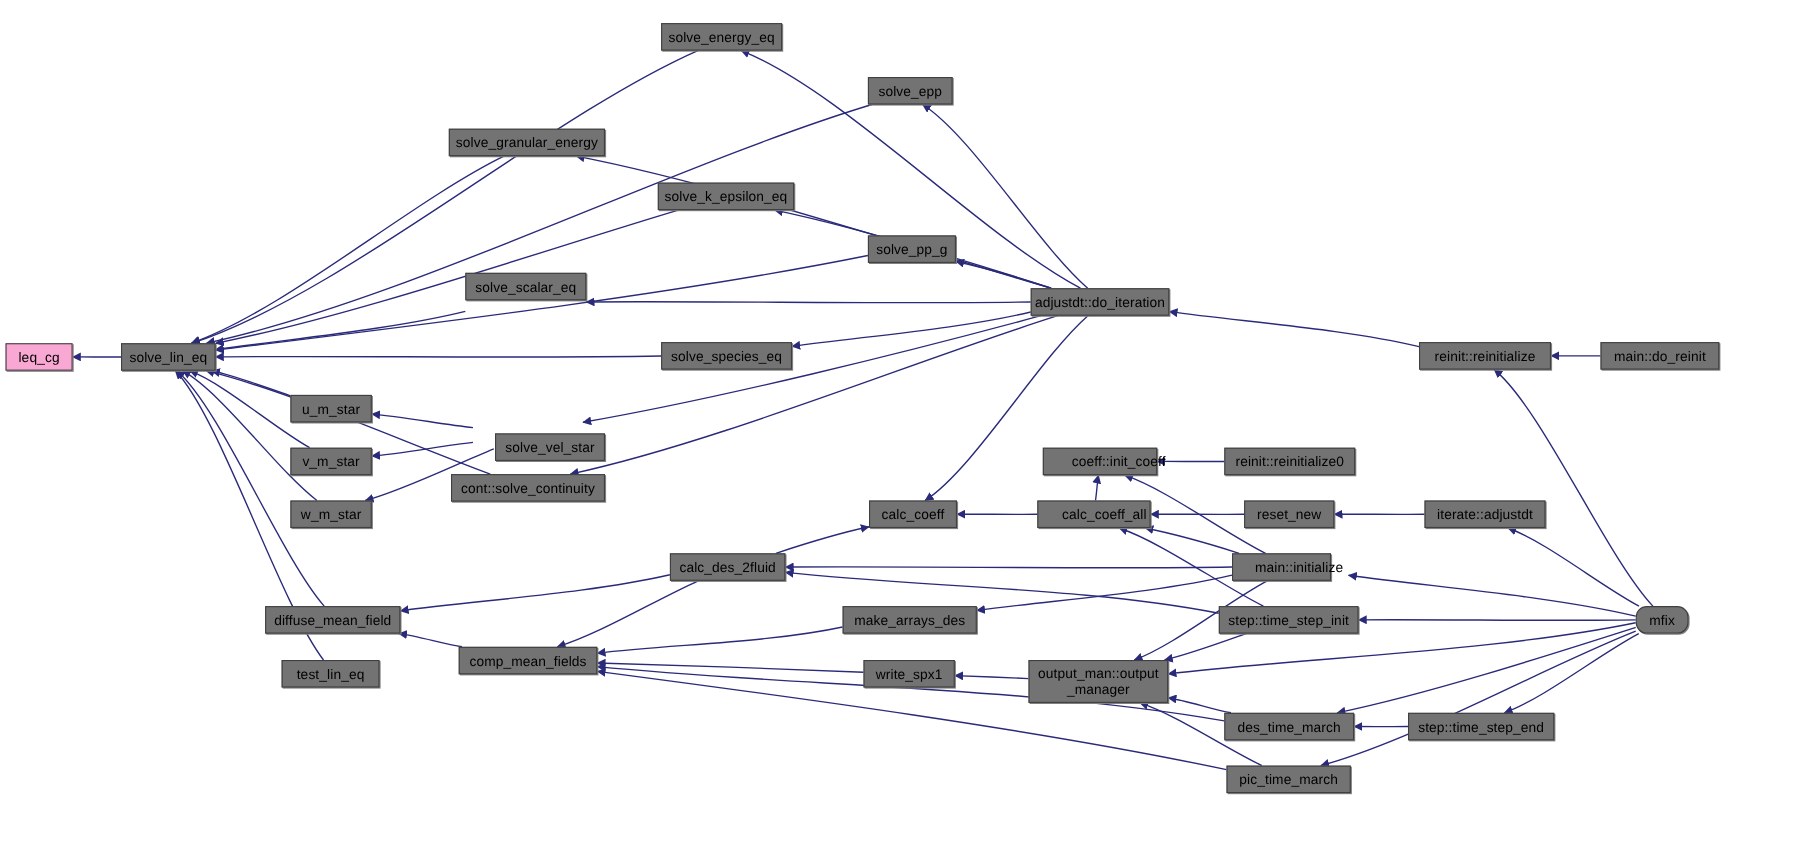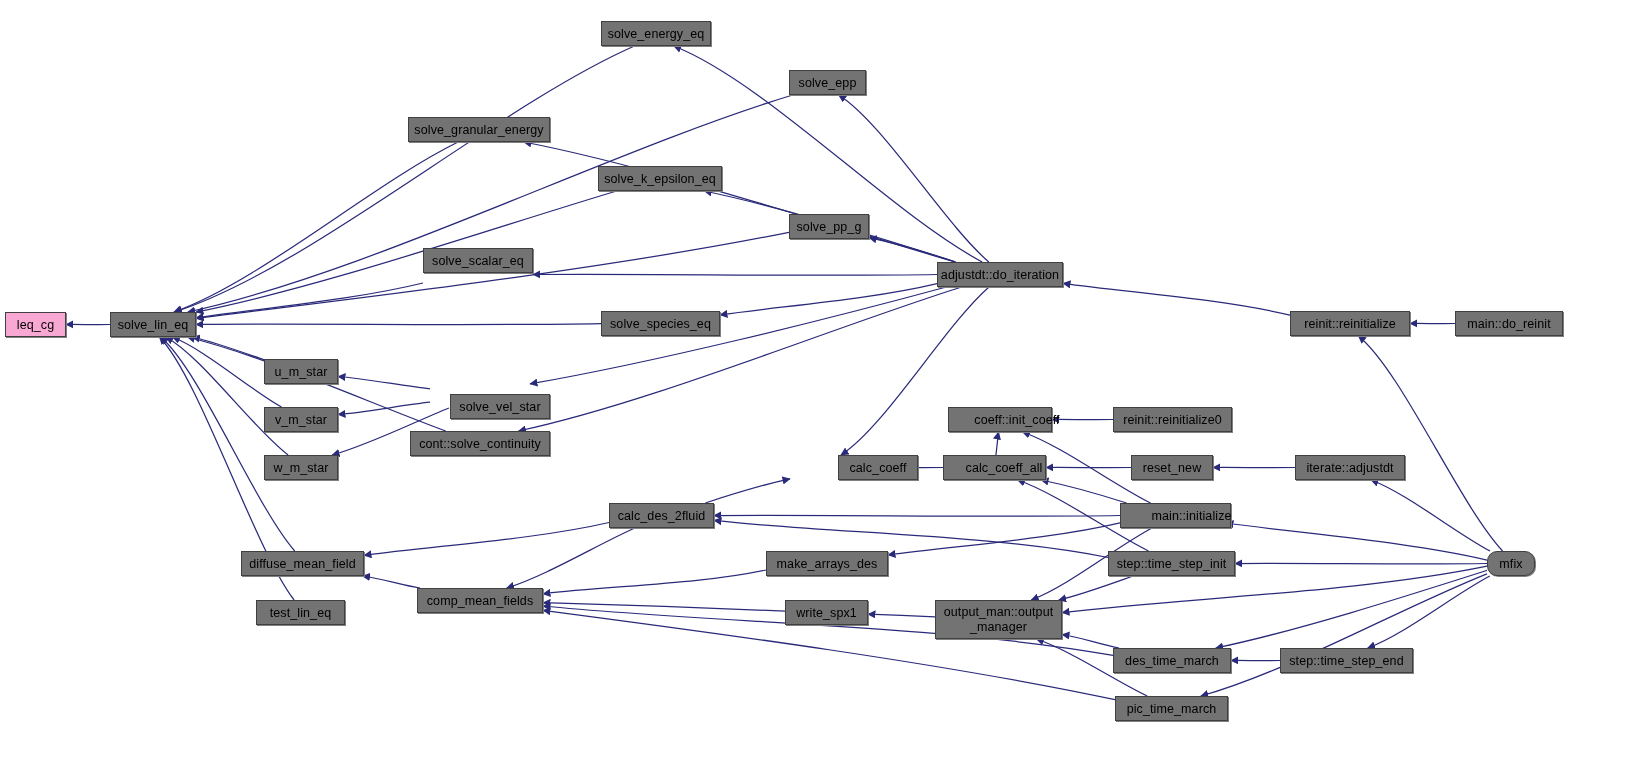--- a/index.html
+++ b/index.html
@@ -141,27 +141,27 @@
       <div class="node" style="left: 937px; top: 262px; width: 126px; height: 25px;">adjustdt::do_iteration</div>
       <div class="node" style="left: 601px; top: 311px; width: 119px; height: 25px;">solve_species_eq</div>
       <div class="node" style="left: 1290px; top: 311px; width: 120px; height: 25px;">reinit::reinitialize</div>
       <div class="node" style="left: 1455px; top: 311px; width: 108px; height: 25px;">main::do_reinit</div>
       <div class="node" style="left: 264px; top: 359px; width: 74px; height: 25px;">u_m_star</div>
       <div class="node" style="left: 450px; top: 383px; width: 100px; height: 25px; margin-top: 11px;">solve_vel_star</div>
       <div class="node" style="left: 264px; top: 407px; width: 74px; height: 25px;">v_m_star</div>
       <div class="node" style="left: 948px; top: 407px; width: 104px; height: 25px; padding-left: 34px;">coeff::init_coeff</div>
       <div class="node" style="left: 1113px; top: 407px; width: 119px; height: 25px;">reinit::reinitialize0</div>
       <div class="node" style="left: 410px; top: 431px; width: 140px; height: 25px;">cont::solve_continuity</div>
-      <div class="node" style="left: 790px; top: 455px; width: 80px; height: 25px; margin-left: 48px;">calc_coeff</div>
+      <div class="node" style="left: 790px; top: 455px; width: 80px; height: 25px;">calc_coeff</div>
       <div class="node" style="left: 943px; top: 455px; width: 103px; height: 25px; padding-left: 19px;">calc_coeff_all</div>
       <div class="node" style="left: 1131px; top: 455px; width: 82px; height: 25px;">reset_new</div>
       <div class="node" style="left: 1295px; top: 455px; width: 110px; height: 25px;">iterate::adjustdt</div>
       <div class="node" style="left: 264px; top: 455px; width: 74px; height: 25px;">w_m_star</div>
       <div class="node" style="left: 609px; top: 503px; width: 105px; height: 25px;">calc_des_2fluid</div>
-      <div class="node" style="left: 1120px; top: 503px; width: 111px; height: 25px; padding-left: 32px;">main::initialize</div>
+      <div class="node" style="left: 1120px; top: 503px; width: 90px; height: 25px; padding-left: 32px;">main::initialize</div>
       <div class="node" style="left: 766px; top: 551px; width: 122px; height: 25px;">make_arrays_des</div>
       <div class="node" style="left: 1108px; top: 551px; width: 127px; height: 25px;">step::time_step_init</div>
       <div class="node" style="left: 1487px; top: 551px; width: 48px; height: 25px; border-radius: 10px;">mfix</div>
       <div class="node" style="left: 241px; top: 551px; width: 123px; height: 25px;">diffuse_mean_field</div>
       <div class="node" style="left: 417px; top: 588px; width: 126px; height: 25px;">comp_mean_fields</div>
       <div class="node" style="left: 785px; top: 600px; width: 83px; height: 25px;">write_spx1</div>
       <div class="node two-line" style="left: 935px; top: 600px; width: 127px; height: 39px;">output_man::output
 _manager</div>
       <div class="node" style="left: 256px; top: 600px; width: 89px; height: 25px;">test_lin_eq</div>
       <div class="node" style="left: 1113px; top: 648px; width: 118px; height: 25px;">des_time_march</div>

